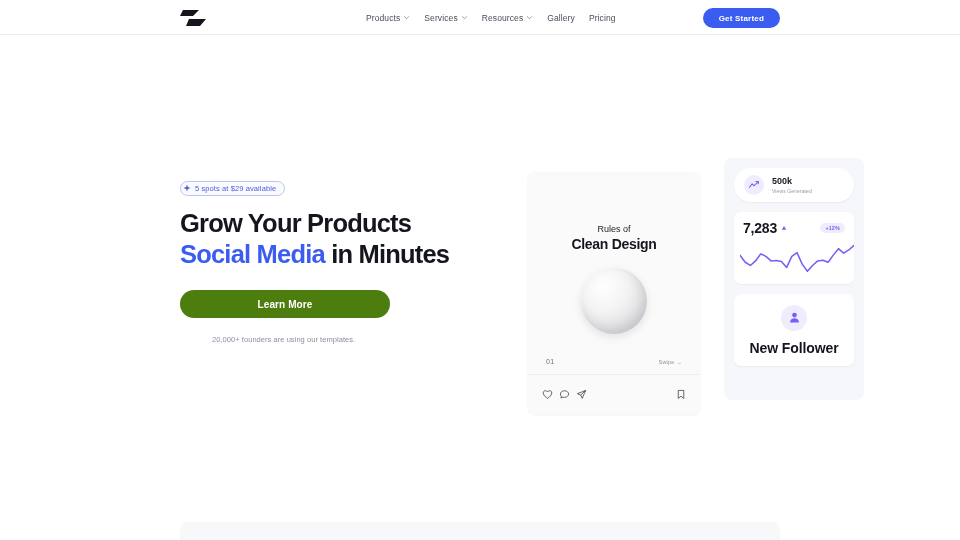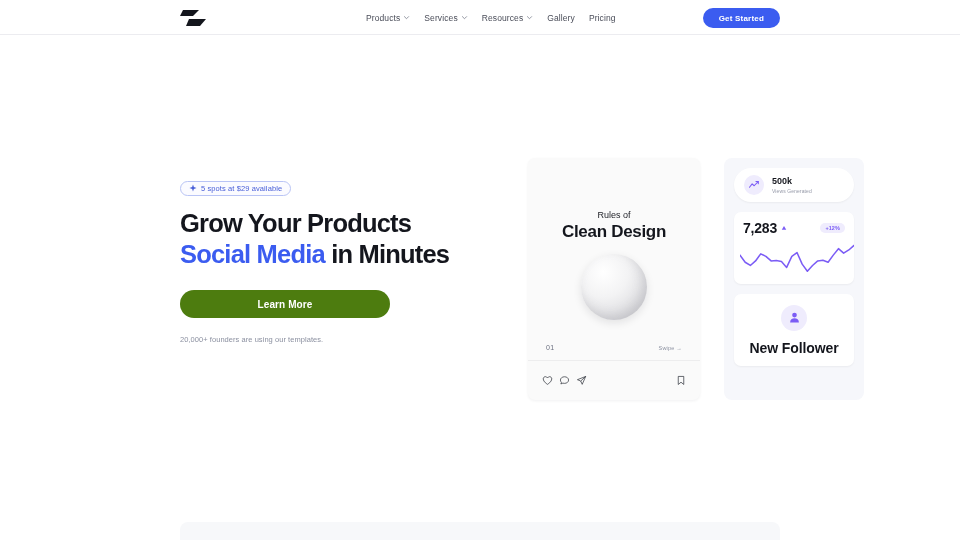--- a/index.html
+++ b/index.html
@@ -36,21 +36,21 @@
     font-family:"Liberation Sans", sans-serif;
     font-size:8px; font-weight:bold; letter-spacing:.2px;
     cursor:pointer; white-space:nowrap;
   }
 
   
   .hero-left { position:absolute; left:180px; top:178px; width:320px; }
   .badge {
     display:inline-flex; align-items:center; gap:4px;
     border:1px solid #b9c4f5; border-radius:20px;
-    padding:2px 8px 2px 8px; background:#fbfbff;
+    padding:2px 8px 2px 2px; background:#fbfbff;
   }
   .badge-text { font-size:7.5px; color:#4a60d8; letter-spacing:.1px; white-space:nowrap; }
   .sparkle { width:8px; height:8px; display:block; }
 
   .headline {
     margin-top:12px;
     font-size:25.5px; font-weight:bold; line-height:31px;
     color:#14161d; letter-spacing:-0.8px; white-space:nowrap;
   }
   .headline .accent { color:#3b5cf0; }
@@ -60,38 +60,38 @@
     color:#555a68; max-width:300px;
   }
 
   .learn-btn {
     display:block; margin-top:20px;
     width:210px; height:28px;
     background:#4d7c0f; color:#fff; border:none; border-radius:16px;
     font-family:"Liberation Sans", sans-serif;
     font-size:10px; font-weight:bold; letter-spacing:.1px; cursor:pointer;
   }
-  .social-proof { margin-top:17px; font-size:7.5px; color:#8b90a0; letter-spacing:.05px; }
+  .social-proof { margin-top:17px; font-size:7.5px; color:#8b90a0; letter-spacing:.05px;margin-left:32px; }
 
   
   .phone-card {
-    position:absolute; left:528px; top:158px;
+    position:absolute; left:528px; top:172px;
     width:172px; height:242px;
     background:#fafafa; border-radius:7px;
     box-shadow:0 1px 3px rgba(20,22,29,.06);
     overflow:hidden;
   }
   .phone-inner { position:relative; width:100%; height:100%; }
   .card-kicker {
     position:absolute; top:52px; left:0; right:0; text-align:center;
     font-size:9px; color:#1b1d24; font-weight:500;
   }
   .card-title {
     position:absolute; top:64px; left:0; right:0; text-align:center;
-    font-size:17px; font-weight:bold; color:#14161d; letter-spacing:-.3px;
+    font-size:14px; font-weight:bold; color:#14161d; letter-spacing:-.3px;
   }
   .sphere {
     position:absolute; left:50%; top:96px; transform:translateX(-50%);
     width:66px; height:66px; border-radius:50%;
     background:
       radial-gradient(circle at 34% 28%, #ffffff 0%, #f3f3f4 38%, #dedee1 72%, #c9c9cd 100%);
     box-shadow: 0 3px 8px rgba(20,22,29,.10), inset -4px -5px 10px rgba(150,150,158,.28);
   }
   .sphere-tex {
     position:absolute; inset:0; border-radius:50%; opacity:.5;

